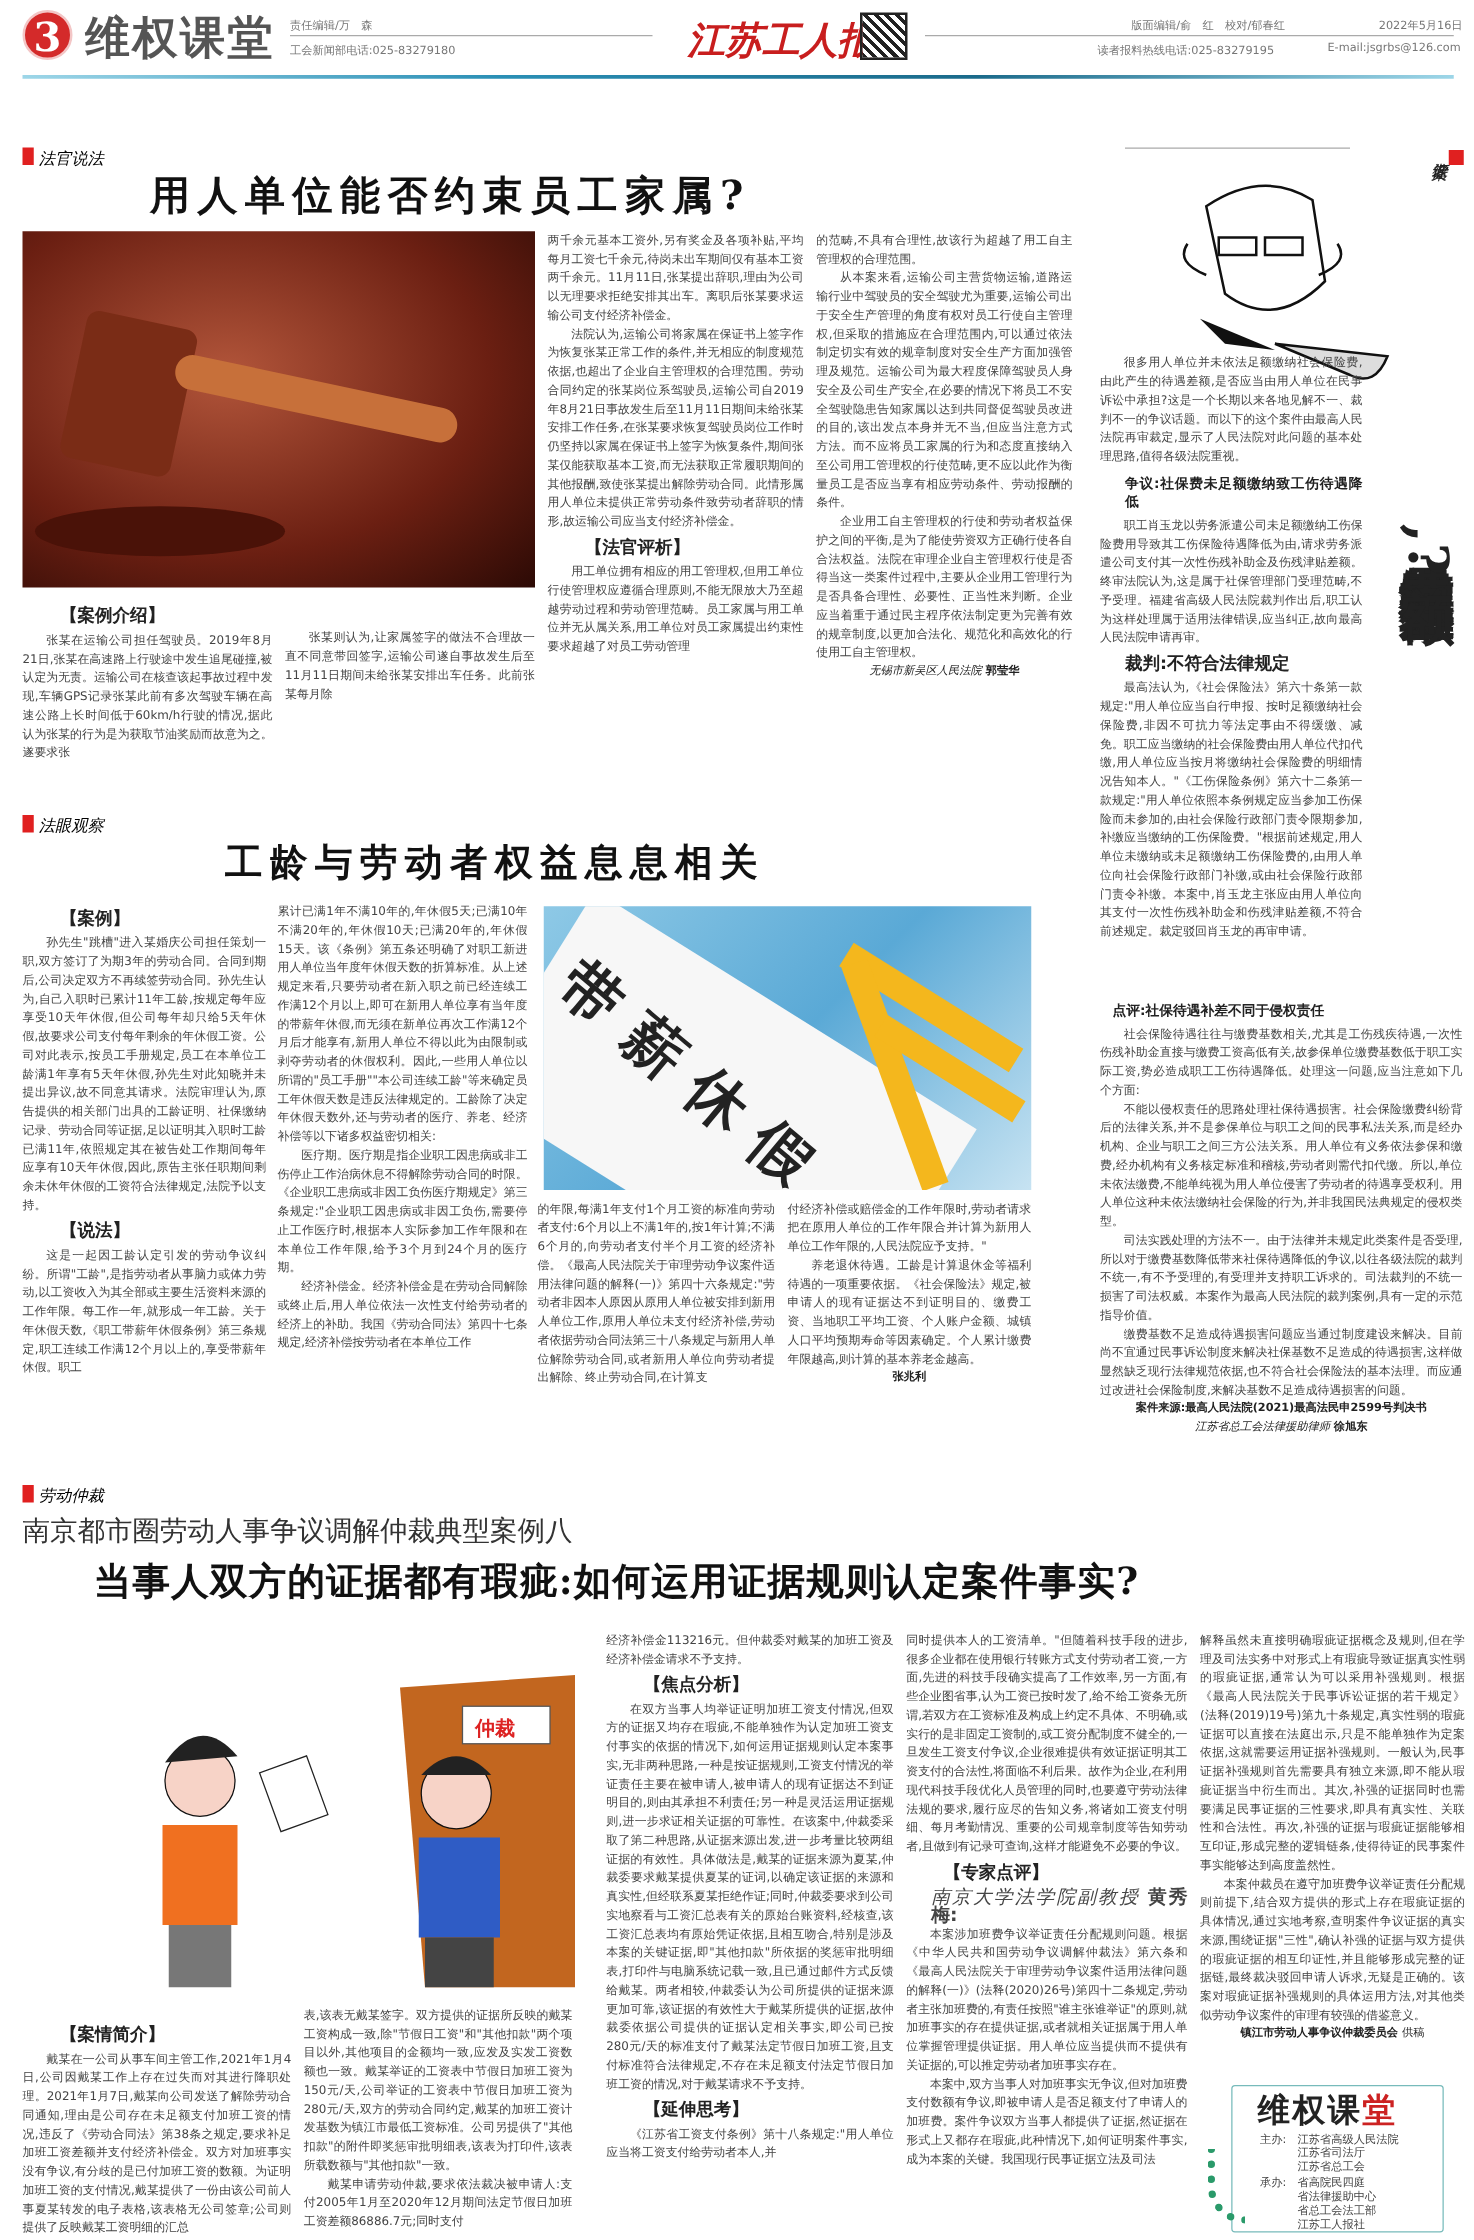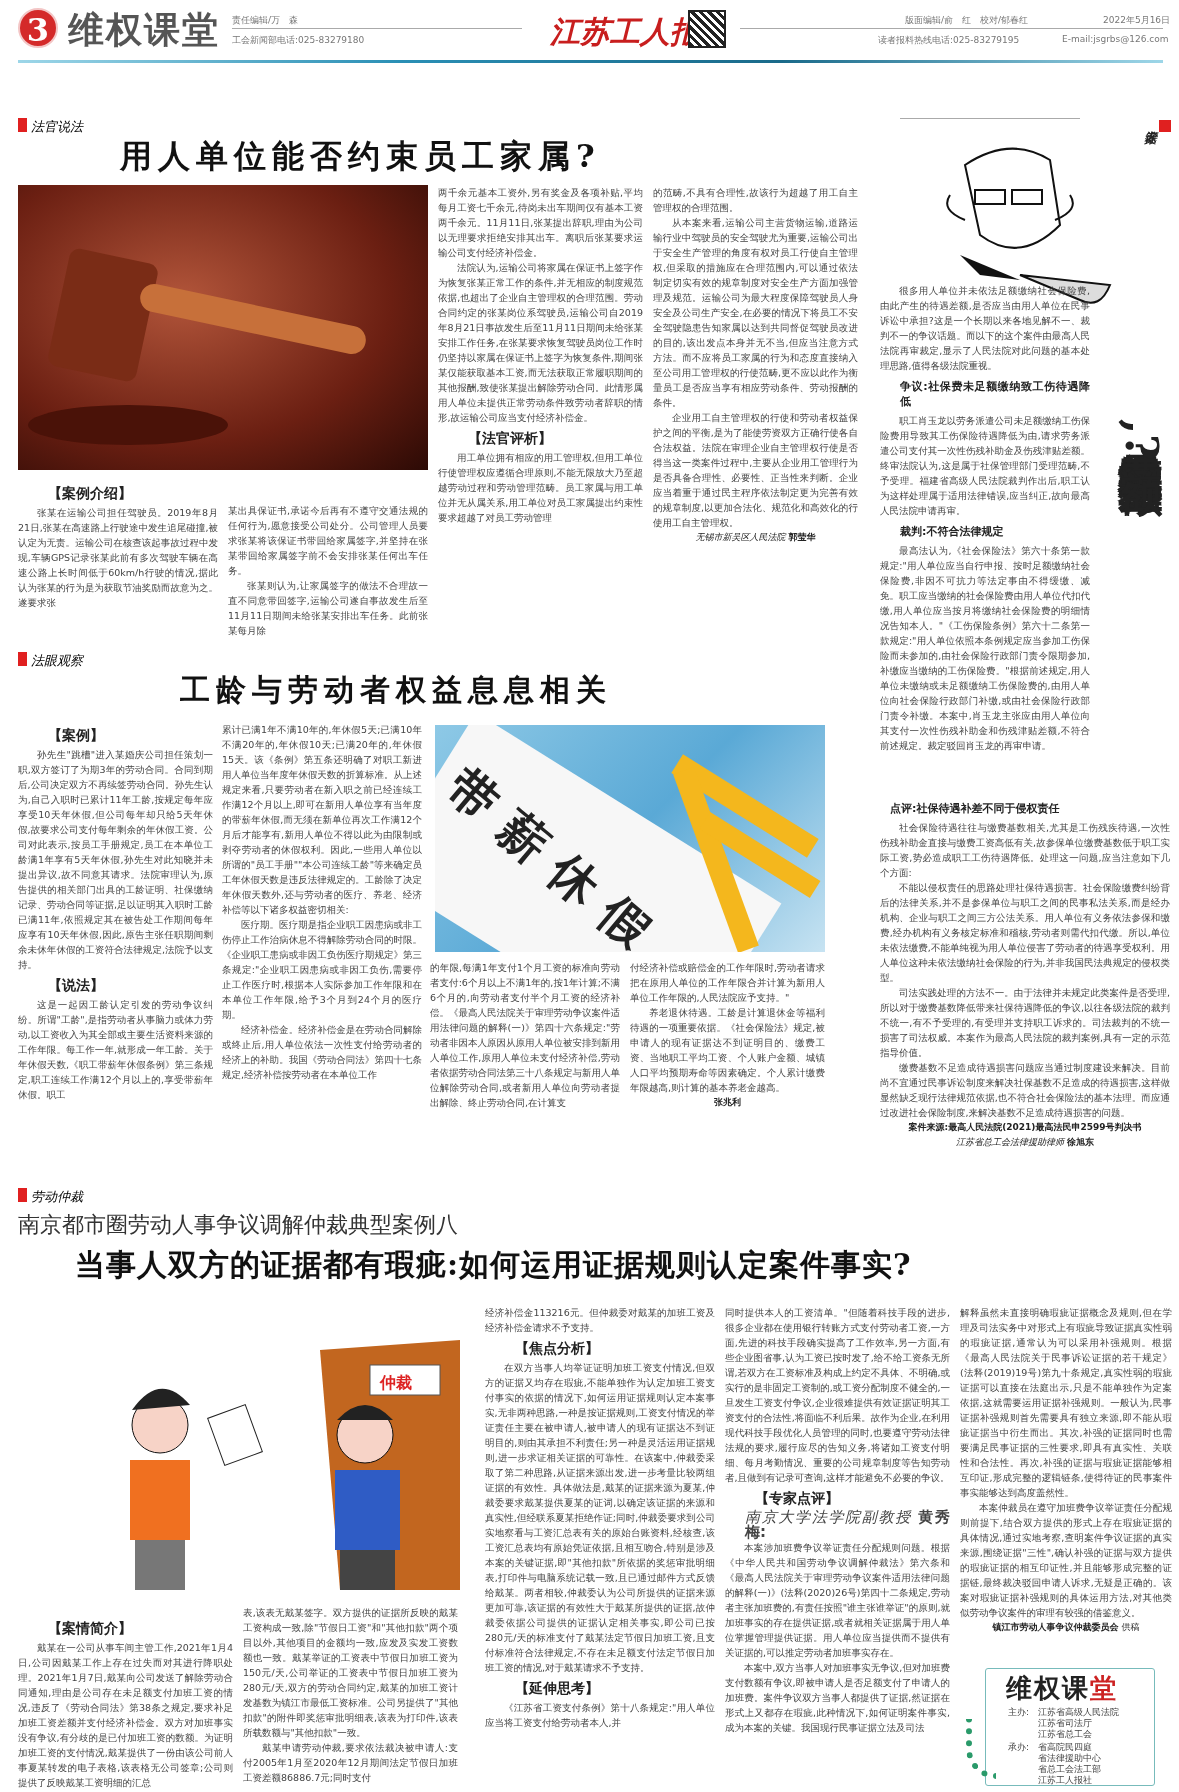--- a/index.html
+++ b/index.html
@@ -65,21 +65,20 @@
 <div class="abs photo-gavel">
     <div class="head"></div>
     <div class="handle"></div>
     <div class="base"></div>
   </div>
 <div class="abs col" style="left:18px;top:480px;width:200px">
   <div class="sub">【案例介绍】</div>
   <p>张某在运输公司担任驾驶员。2019年8月21日,张某在高速路上行驶途中发生追尾碰撞,被认定为无责。运输公司在核查该起事故过程中发现,车辆GPS记录张某此前有多次驾驶车辆在高速公路上长时间低于60km/h行驶的情况,据此认为张某的行为是为获取节油奖励而故意为之。遂要求张</p>
 </div>
 <div class="abs col" style="left:228px;top:503px;width:200px">
-  <p style="text-indent:0">某出具保证书,承诺今后再有不遵守交通法规的任何行为,愿意接受公司处分。公司管理人员要求张某将该保证书带回给家属签字,并坚持在张某带回给家属签字前不会安排张某任何出车任务。</p>
   <p>张某则认为,让家属签字的做法不合理故一直不同意带回签字,运输公司遂自事故发生后至11月11日期间未给张某安排出车任务。此前张某每月除</p>
 </div>
 <div class="abs col" style="left:438px;top:185px;width:205px">
   <p style="text-indent:0">两千余元基本工资外,另有奖金及各项补贴,平均每月工资七千余元,待岗未出车期间仅有基本工资两千余元。11月11日,张某提出辞职,理由为公司以无理要求拒绝安排其出车。离职后张某要求运输公司支付经济补偿金。</p>
   <p>法院认为,运输公司将家属在保证书上签字作为恢复张某正常工作的条件,并无相应的制度规范依据,也超出了企业自主管理权的合理范围。劳动合同约定的张某岗位系驾驶员,运输公司自2019年8月21日事故发生后至11月11日期间未给张某安排工作任务,在张某要求恢复驾驶员岗位工作时仍坚持以家属在保证书上签字为恢复条件,期间张某仅能获取基本工资,而无法获取正常履职期间的其他报酬,致使张某提出解除劳动合同。此情形属用人单位未提供正常劳动条件致劳动者辞职的情形,故运输公司应当支付经济补偿金。</p>
   <div class="sub">【法官评析】</div>
   <p>用工单位拥有相应的用工管理权,但用工单位行使管理权应遵循合理原则,不能无限放大乃至超越劳动过程和劳动管理范畴。员工家属与用工单位并无从属关系,用工单位对员工家属提出约束性要求超越了对员工劳动管理</p>
 </div>
 <div class="abs col" style="left:653px;top:185px;width:205px">
   <p style="text-indent:0">的范畴,不具有合理性,故该行为超越了用工自主管理权的合理范围。</p>
@@ -96,21 +95,21 @@
   <path d="M30 60 Q20 75 45 85 M150 60 Q160 75 135 85" stroke="#111" fill="none" stroke-width="2"></path>
   <path d="M40 120 L100 145 L60 140 Z" fill="#111"></path>
   <path d="M100 140 L190 150 Q180 175 160 165 Z" fill="#ddd" stroke="#111" stroke-width="2"></path>
 </svg>
 <div class="abs v-tag"><div class="sq"></div><span>老徐评案</span></div>
 <div class="abs v-title" style="height:560px">未足额缴纳社保费,单位支付待遇差额?</div>
 <div class="abs col" style="left:880px;top:283px;width:210px">
   <p>很多用人单位并未依法足额缴纳社会保险费,由此产生的待遇差额,是否应当由用人单位在民事诉讼中承担?这是一个长期以来各地见解不一、裁判不一的争议话题。而以下的这个案件由最高人民法院再审裁定,显示了人民法院对此问题的基本处理思路,值得各级法院重视。</p>
   <div class="sub" style="font-size:11px;margin-left:20px">争议:社保费未足额缴纳致工伤待遇降低</div>
   <p>职工肖玉龙以劳务派遣公司未足额缴纳工伤保险费用导致其工伤保险待遇降低为由,请求劳务派遣公司支付其一次性伤残补助金及伤残津贴差额。终审法院认为,这是属于社保管理部门受理范畴,不予受理。福建省高级人民法院裁判作出后,职工认为这样处理属于适用法律错误,应当纠正,故向最高人民法院申请再审。</p>
-  <div class="sub" style="font-size:11px;margin-left:20px">裁判:不符合法律规定</div>
+  <div class="sub" style="font-size:14px;margin-left:20px">裁判:不符合法律规定</div>
   <p>最高法认为,《社会保险法》第六十条第一款规定:"用人单位应当自行申报、按时足额缴纳社会保险费,非因不可抗力等法定事由不得缓缴、减免。职工应当缴纳的社会保险费由用人单位代扣代缴,用人单位应当按月将缴纳社会保险费的明细情况告知本人。"《工伤保险条例》第六十二条第一款规定:"用人单位依照本条例规定应当参加工伤保险而未参加的,由社会保险行政部门责令限期参加,补缴应当缴纳的工伤保险费。"根据前述规定,用人单位未缴纳或未足额缴纳工伤保险费的,由用人单位向社会保险行政部门补缴,或由社会保险行政部门责令补缴。本案中,肖玉龙主张应由用人单位向其支付一次性伤残补助金和伤残津贴差额,不符合前述规定。裁定驳回肖玉龙的再审申请。</p>
 </div>
 <div class="abs col" style="left:880px;top:795px;width:290px">
   <div class="sub" style="font-size:11px;margin-left:10px">点评:社保待遇补差不同于侵权责任</div>
   <p>社会保险待遇往往与缴费基数相关,尤其是工伤残疾待遇,一次性伤残补助金直接与缴费工资高低有关,故参保单位缴费基数低于职工实际工资,势必造成职工工伤待遇降低。处理这一问题,应当注意如下几个方面:</p>
   <p>不能以侵权责任的思路处理社保待遇损害。社会保险缴费纠纷背后的法律关系,并不是参保单位与职工之间的民事私法关系,而是经办机构、企业与职工之间三方公法关系。用人单位有义务依法参保和缴费,经办机构有义务核定标准和稽核,劳动者则需代扣代缴。所以,单位未依法缴费,不能单纯视为用人单位侵害了劳动者的待遇享受权利。用人单位这种未依法缴纳社会保险的行为,并非我国民法典规定的侵权类型。</p>
   <p>司法实践处理的方法不一。由于法律并未规定此类案件是否受理,所以对于缴费基数降低带来社保待遇降低的争议,以往各级法院的裁判不统一,有不予受理的,有受理并支持职工诉求的。司法裁判的不统一损害了司法权威。本案作为最高人民法院的裁判案例,具有一定的示范指导价值。</p>
   <p>缴费基数不足造成待遇损害问题应当通过制度建设来解决。目前尚不宜通过民事诉讼制度来解决社保基数不足造成的待遇损害,这样做显然缺乏现行法律规范依据,也不符合社会保险法的基本法理。而应通过改进社会保险制度,来解决基数不足造成待遇损害的问题。</p>
   <div class="byline">案件来源:最高人民法院(2021)最高法民申2599号判决书</div>
   <div class="byline"><span style="font-weight:normal;font-style:italic">江苏省总工会法律援助律师</span> <span>徐旭东</span></div>

